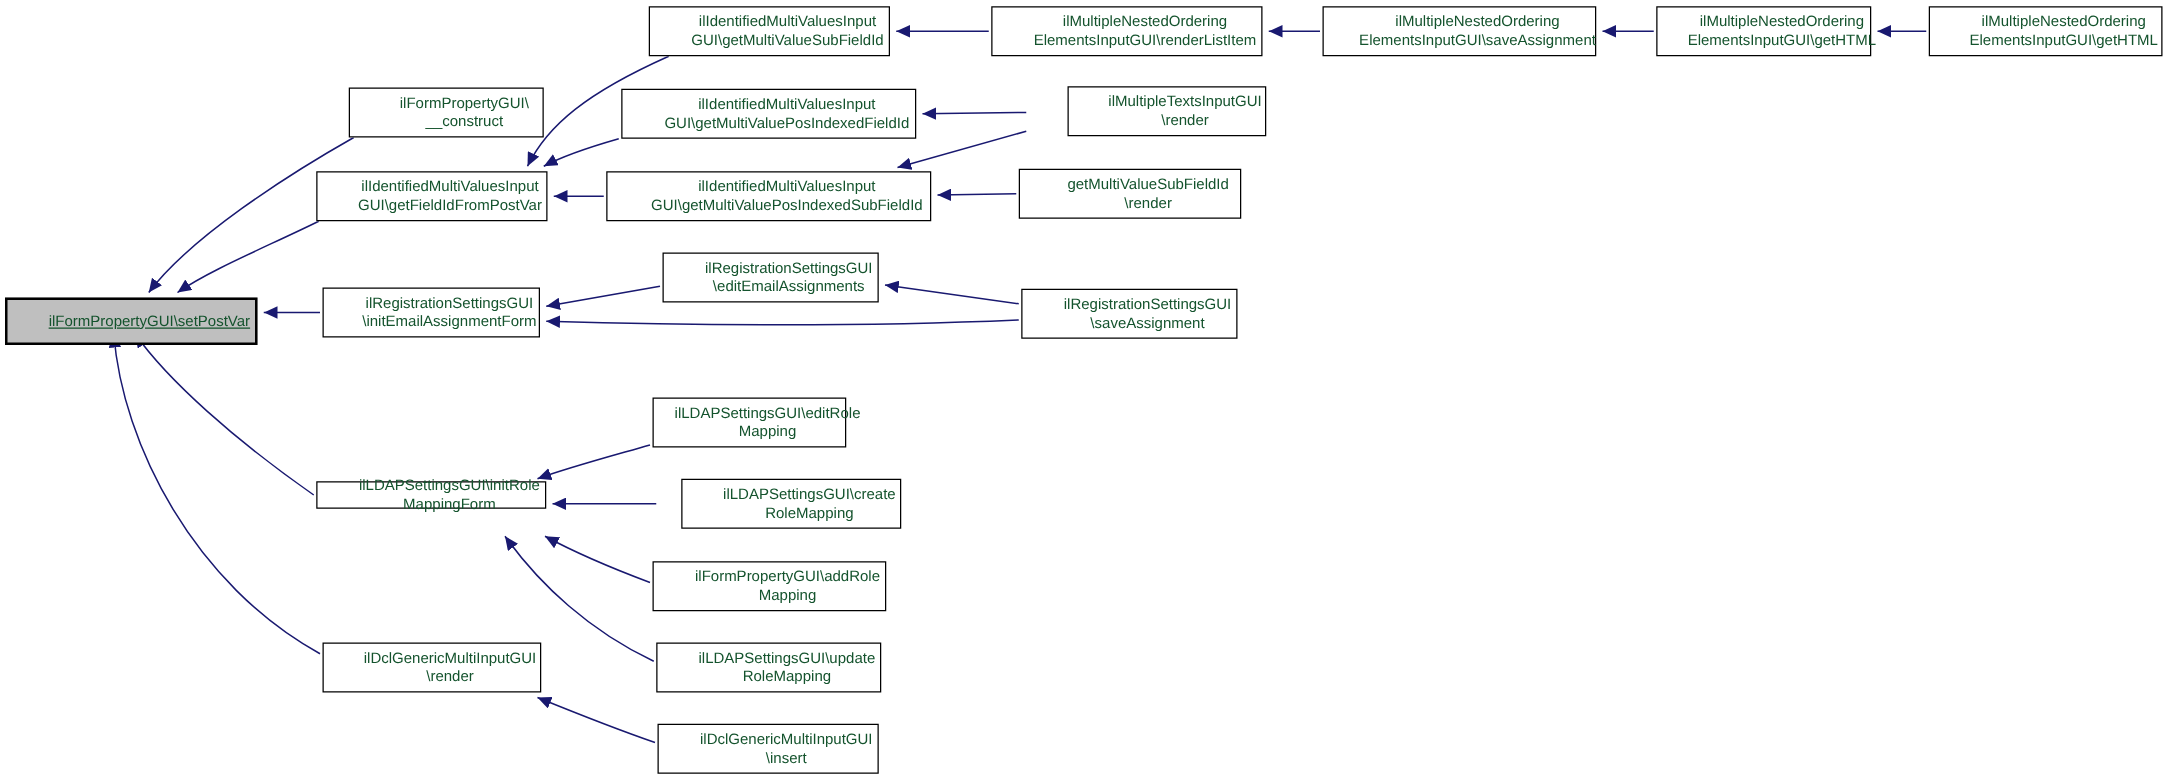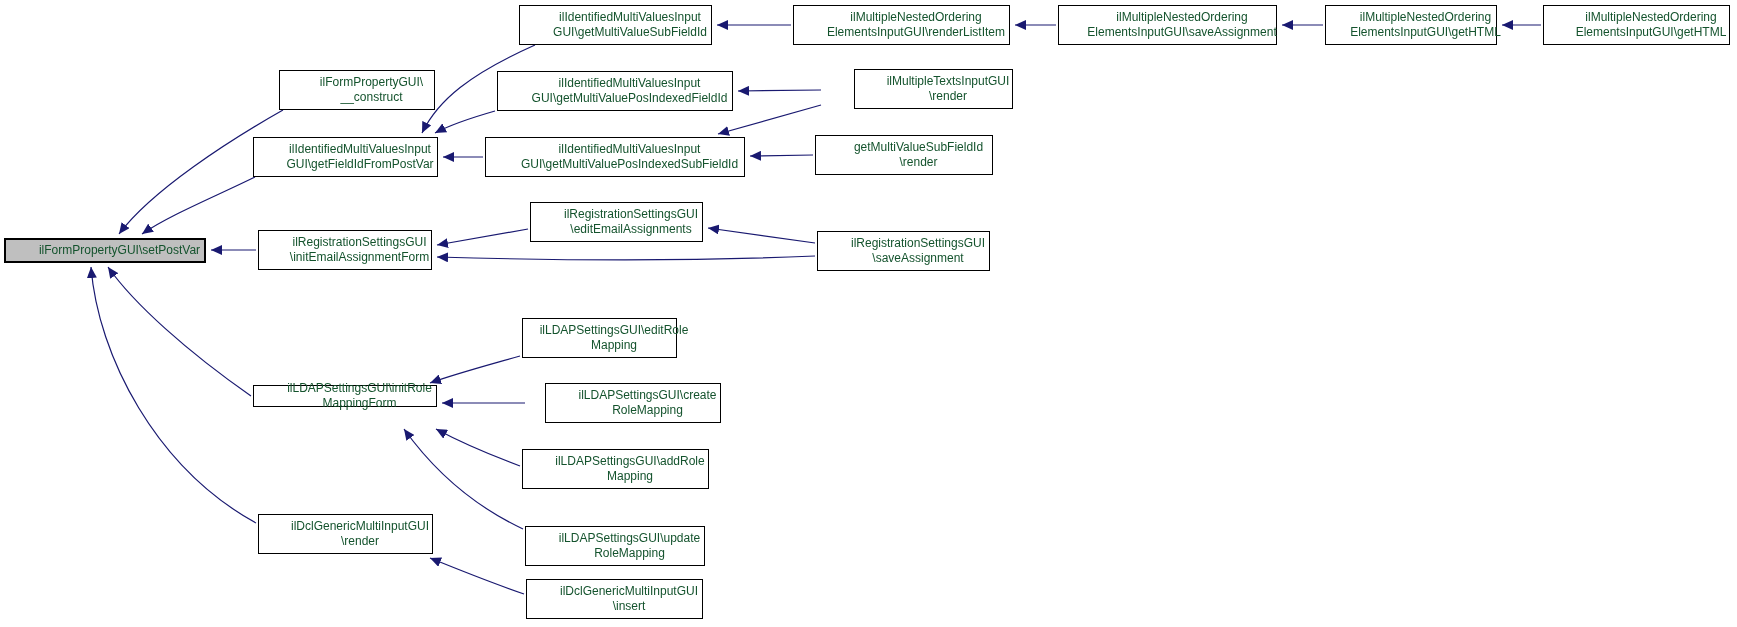--- a/index.html
+++ b/index.html
@@ -82,21 +82,21 @@
         <path class="edge" d="M 815,243 L 708,228" stroke="#191970" marker-end="url(#arrow)"></path>
         <path class="edge" d="M 815,256 C 680,262 540,260 437,257" stroke="#191970" marker-end="url(#arrow)"></path>
         <path class="edge" d="M 520,356 C 485,366 455,374 430,383" stroke="#191970" marker-end="url(#arrow)"></path>
         <path class="edge" d="M 525,403 L 442,403" stroke="#191970" marker-end="url(#arrow)"></path>
         <path class="edge" d="M 520,466 C 488,454 460,442 436,429" stroke="#191970" marker-end="url(#arrow)"></path>
         <path class="edge" d="M 523,529 C 472,505 432,468 404,429" stroke="#191970" marker-end="url(#arrow)"></path>
         <path class="edge" d="M 524,594 C 492,583 462,571 430,558" stroke="#191970" marker-end="url(#arrow)"></path>
       </g>
   </svg>
   <div id="node-layer">
-      <div class="node main" style="left: 4px; top: 238px; width: 202px; height: 25px;">
+      <div class="node main" style="left: 4px; top: 238px; width: 202px; height: 38px; text-decoration: underline;">
         <span>ilFormPropertyGUI\setPostVar</span>
       </div>
       <div class="node" style="left: 279px; top: 70px; width: 156px; height: 40px;">
         <span>ilFormPropertyGUI\</span>
         <span>__construct</span>
       </div>
       <div class="node" style="left: 253px; top: 137px; width: 185px; height: 40px;">
         <span>ilIdentifiedMultiValuesInput</span>
         <span>GUI\getFieldIdFromPostVar</span>
       </div>
@@ -154,24 +154,24 @@
       </div>
       <div class="node" style="left: 253px; top: 385px; width: 184px; height: 22px;">
         <span>ilLDAPSettingsGUI\initRole</span>
         <span>MappingForm</span>
       </div>
       <div class="node" style="left: 545px; top: 383px; width: 176px; height: 40px;">
         <span>ilLDAPSettingsGUI\create</span>
         <span>RoleMapping</span>
       </div>
       <div class="node" style="left: 522px; top: 449px; width: 187px; height: 40px;">
-        <span>ilLDAPSettingsGUI\addRole</span>
+        <span>ilFormPropertyGUI\addRole</span>
         <span>Mapping</span>
       </div>
-      <div class="node" style="left: 525px; top: 514px; width: 180px; height: 40px; margin-top: 12px;">
+      <div class="node" style="left: 525px; top: 514px; width: 180px; height: 40px;">
         <span>ilLDAPSettingsGUI\update</span>
         <span>RoleMapping</span>
       </div>
       <div class="node" style="left: 258px; top: 514px; width: 175px; height: 40px;">
         <span>ilDclGenericMultiInputGUI</span>
         <span>\render</span>
       </div>
       <div class="node" style="left: 526px; top: 579px; width: 177px; height: 40px;">
         <span>ilDclGenericMultiInputGUI</span>
         <span>\insert</span>

